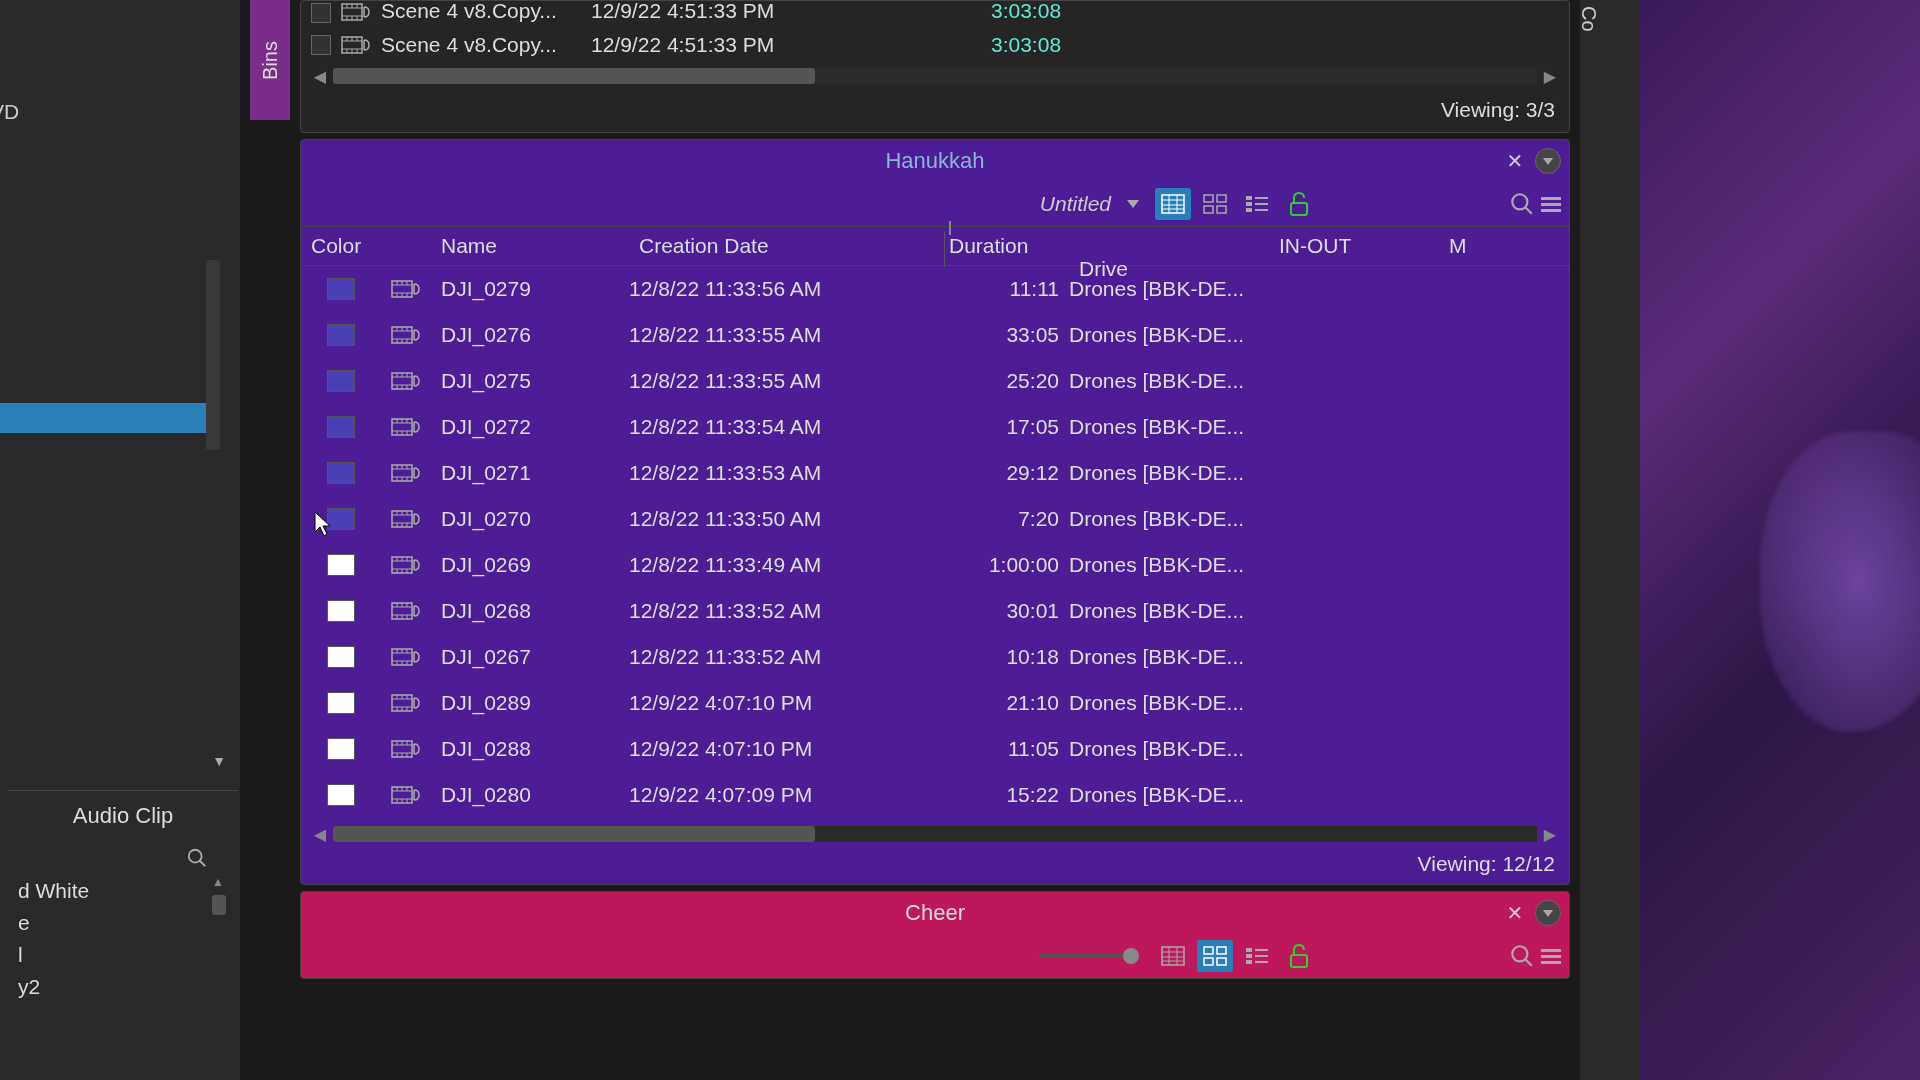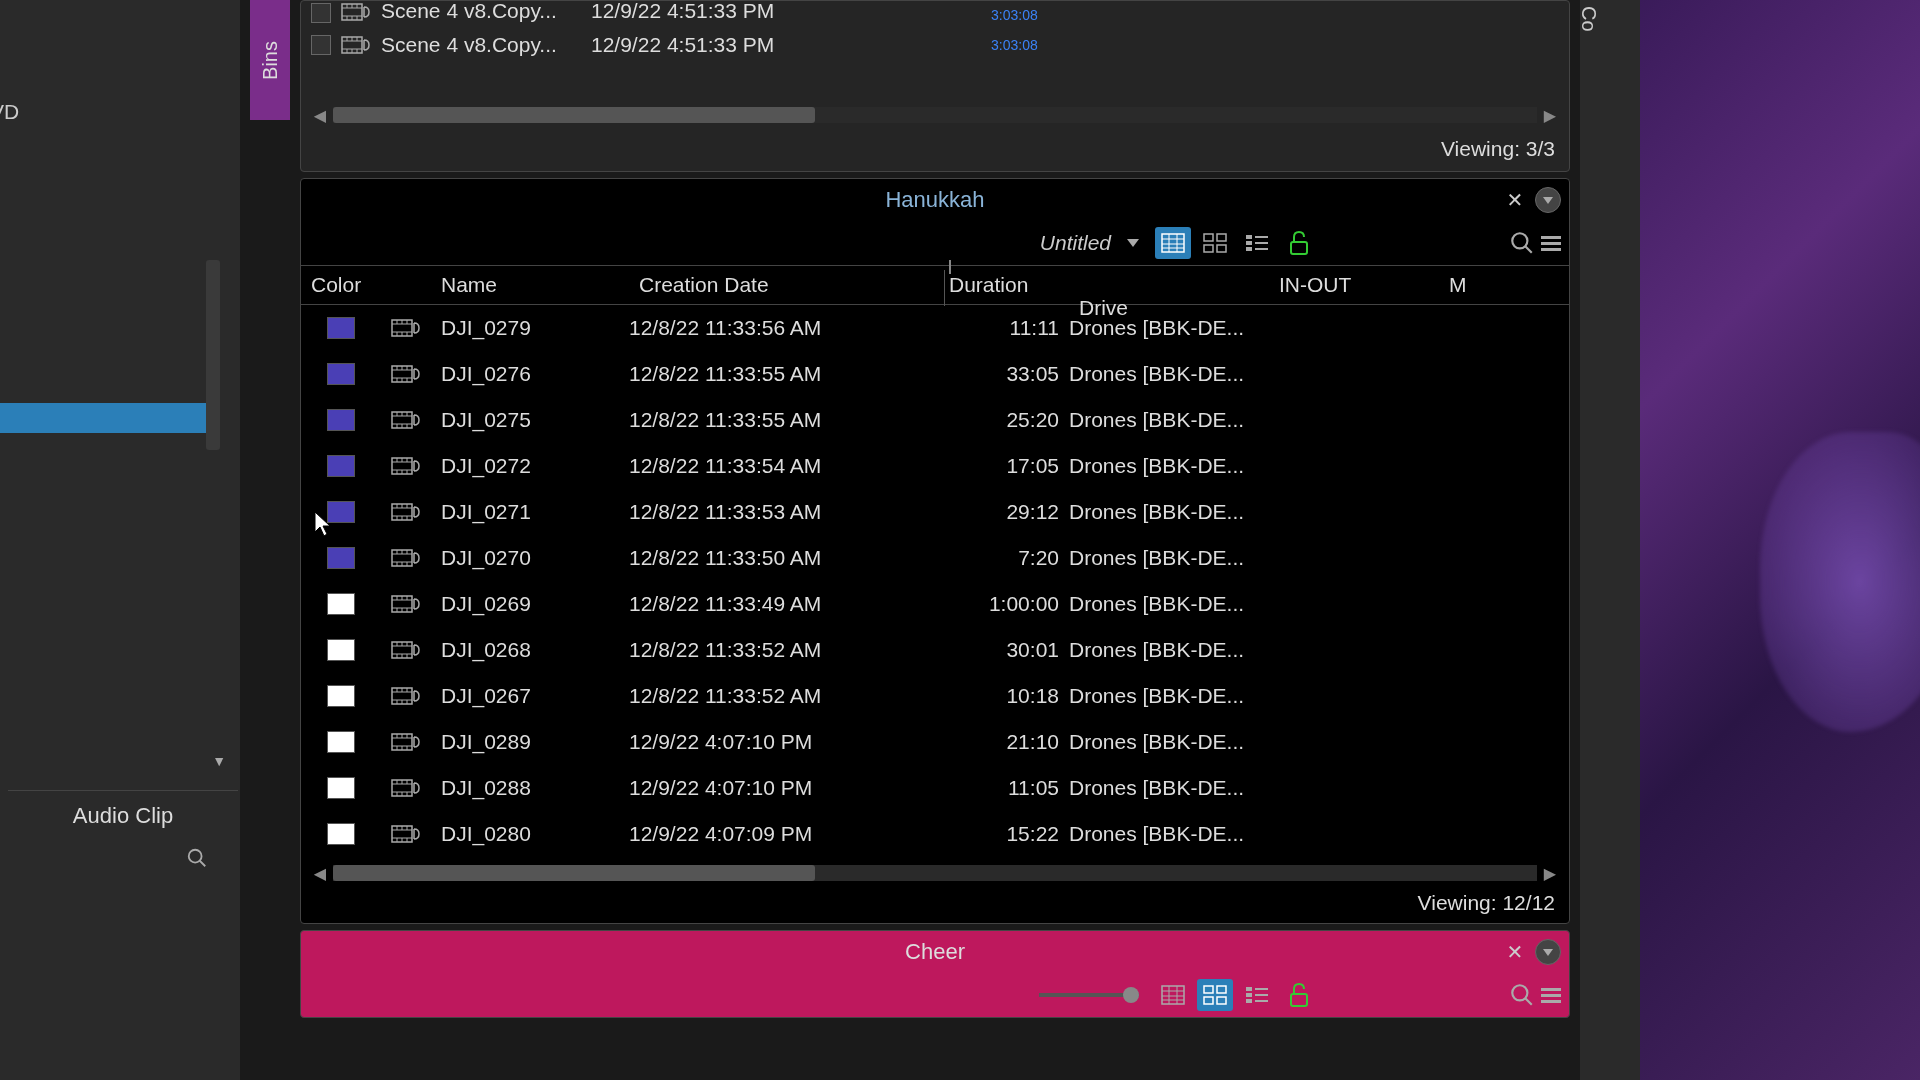--- a/index.html
+++ b/index.html
@@ -20,36 +20,36 @@
 .left-list-item { padding: 4px 10px; font-size: 21px; color: #ddd; white-space: nowrap; overflow: hidden; }
 .left-list-scroll { position: absolute; right: 12px; top: 0; width: 14px; }
 .left-list-scroll-up { font-size: 12px; color: #888; margin-bottom: 6px; }
 .left-list-scroll-thumb { width: 14px; height: 20px; background: #555; border-radius: 3px; }
 
 .bins-tab { position: absolute; left: 250px; top: 0; width: 40px; height: 120px; background: #7a2d8a; display: flex; align-items: center; justify-content: center; }
 .bins-tab-text { transform: rotate(-90deg); color: #ddd; font-size: 20px; font-weight: 500; }
 
 .main-area { position: absolute; left: 300px; top: 0; width: 1270px; height: 100%; }
 
-.top-bin { height: 172px; border: 1px solid #444; border-radius: 4px; background: #252525; position: relative; }
+.top-bin { height: 133px; border: 1px solid #444; border-radius: 4px; background: #252525; position: relative; }
 .top-bin-rows { padding: 0 10px; }
 .top-bin-row { display: flex; align-items: center; height: 44px; gap: 10px; }
 .checkbox-sm { width: 20px; height: 20px; border: 1px solid #666; background: #333; }
 .clip-icon { width: 30px; height: 22px; }
 .top-name { width: 200px; font-size: 21px; color: #ddd; overflow: hidden; text-overflow: ellipsis; white-space: nowrap; }
 .top-date { width: 350px; font-size: 21px; color: #ddd; }
-.top-dur { width: 120px; font-size: 14px; color: #3b82f6; text-align: left; margin-left: 40px; }
+.top-dur { width: 120px; font-size: 21px; color: #5eead4; text-align: left; margin-left: 40px; }
 
 .hscroll { position: absolute; bottom: 46px; left: 10px; right: 10px; height: 20px; display: flex; align-items: center; }
 .hscroll-arrow { width: 18px; height: 18px; color: #888; display: flex; align-items: center; justify-content: center; cursor: pointer; }
 .hscroll-track { flex: 1; height: 16px; background: #2a2a2a; position: relative; margin: 0 4px; }
 .hscroll-thumb { position: absolute; left: 0; width: 40%; height: 100%; background: #555; border-radius: 3px; }
 .viewing-label { position: absolute; bottom: 10px; right: 14px; font-size: 21px; color: #ddd; }
 
-.mid-bin { margin-top: 6px; border: 1px solid #444; border-radius: 4px; background: #000000; position: relative; }
+.mid-bin { margin-top: 6px; border: 1px solid #444; border-radius: 4px; background: #4c1d95; position: relative; }
 .bin-header { display: flex; align-items: center; height: 42px; padding: 0 8px; position: relative; }
 .bin-title { position: absolute; left: 50%; transform: translateX(-50%); color: #8ab4d8; font-size: 22px; }
 .bin-header-right { margin-left: auto; display: flex; gap: 8px; align-items: center; }
 .close-x { width: 24px; height: 24px; color: #ccc; cursor: pointer; display: flex; align-items: center; justify-content: center; font-size: 20px; }
 .menu-circle { width: 26px; height: 26px; border-radius: 50%; background: #444; border: 1px solid #666; display: flex; align-items: center; justify-content: center; cursor: pointer; }
 .menu-circle::after { content: ''; border-top: 7px solid #aaa; border-left: 5px solid transparent; border-right: 5px solid transparent; }
 
 .bin-toolbar { display: flex; align-items: center; height: 44px; padding: 0 8px; gap: 6px; justify-content: flex-end; }
 .toolbar-left-spacer { flex: 1; }
 .dropdown-ctrl { display: flex; align-items: center; gap: 16px; padding: 4px 10px; font-style: italic; color: #ccc; font-size: 21px; cursor: pointer; }
@@ -110,20 +110,30 @@
     <div class="left-scroll-track"></div>
     <div class="left-dropdown-arrow">▼</div>
   </div>
   <div class="left-bottom">
     <div class="audio-clip-header">Audio Clip</div>
     <div class="audio-search">
       <svg class="search-icon-sm" viewBox="0 0 24 24">
           <circle cx="10" cy="10" r="7" fill="none" stroke="#aaa" stroke-width="2"></circle>
           <line x1="15" y1="15" x2="21" y2="21" stroke="#aaa" stroke-width="2"></line>
         </svg>
+    </div>
+    <div class="left-list">
+      <div class="left-list-item">d White</div>
+      <div class="left-list-item">e</div>
+      <div class="left-list-item">l</div>
+      <div class="left-list-item">y2</div>
+      <div class="left-list-scroll">
+        <div class="left-list-scroll-up">▲</div>
+        <div class="left-list-scroll-thumb"></div>
+      </div>
     </div>
   </div>
 </div>
 
 <div class="bins-tab">
   <span class="bins-tab-text">Bins</span>
 </div>
 
 <div class="main-area">
 

